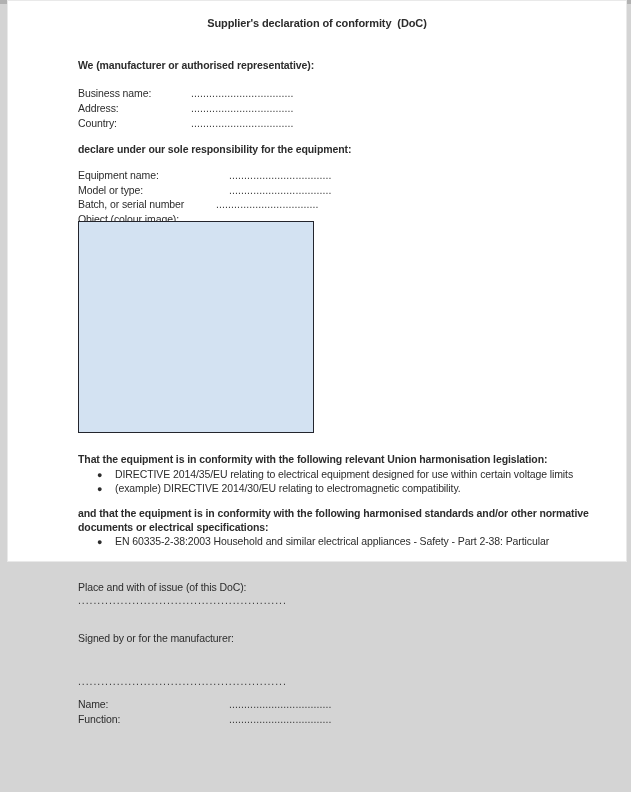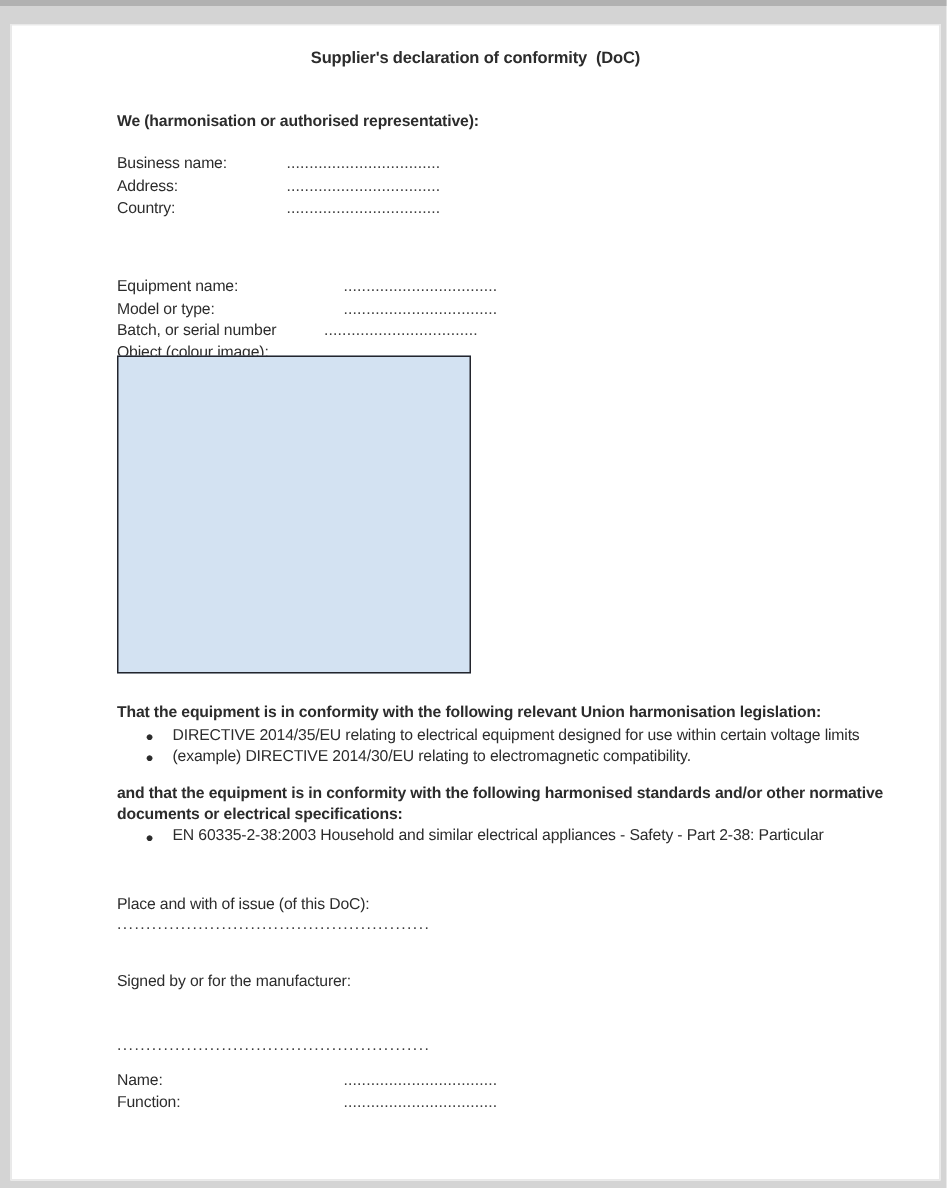--- a/index.html
+++ b/index.html
@@ -3,21 +3,21 @@
 <meta charset="utf-8">
 <style>
   html,body { margin:0; padding:0; }
   body {
     width:631px; height:792px; position:relative; overflow:hidden;
     background:#d4d4d4;
     font-family:"Liberation Sans", sans-serif;
   }
   .top-strip { position:absolute; top:0; left:0; width:100%; height:4px; background:#b1b1b1; }
   .page {
-    position:absolute; left:7px; top:16px; width:620px; height:771px;
+    position:absolute; left:7px; top:0; width:620px; height:562px;
     background:#ffffff; border:1px solid #e9e9e9; box-sizing:border-box;padding-left:24px;
   }
   .t {
     position:absolute; white-space:pre;
     font-size:10.5px; letter-spacing:-0.1px; color:#2c2c2c; line-height:13px;
   }
   .bold { font-weight:bold; }
   .title { left:0; width:100%; text-align:center; font-weight:bold; font-size:11px; }
   .frow { display:flex; }
   .flabel { display:inline-block; }
@@ -34,32 +34,33 @@
 </style>
 </head>
 <body>
 
 <div class="top-strip"></div>
 
 <div class="page">
 
   <div class="t title" style="top:16px;">Supplier's declaration of conformity  (DoC)</div>
 
-  <div class="t bold" style="left:70px; top:58px;">We (harmonisation or authorised representative):</div>
+  <div class="t bold" style="left:70px; top:58px;">We (manufacturer or authorised representative):</div>
 
   <div class="t frow" style="left:70px; top:86px;">
     <span class="flabel w113">Business name:</span><span class="dots">..................................</span>
   </div>
   <div class="t frow" style="left:70px; top:101px;">
     <span class="flabel w113">Address:</span><span class="dots">..................................</span>
   </div>
   <div class="t frow" style="left:70px; top:116px;">
     <span class="flabel w113">Country:</span><span class="dots">..................................</span>
   </div>
 
+  <div class="t bold" style="left:70px; top:142px;">declare under our sole responsibility for the equipment:</div>
 
   <div class="t frow" style="left:70px; top:168px;">
     <span class="flabel w151">Equipment name:</span><span class="dots">..................................</span>
   </div>
   <div class="t frow" style="left:70px; top:183px;">
     <span class="flabel w151">Model or type:</span><span class="dots">..................................</span>
   </div>
   <div class="t frow" style="left:70px; top:197px;gap:25px;">
     <span class="flabel w113">Batch, or serial number</span><span class="dots">..................................</span>
   </div>

